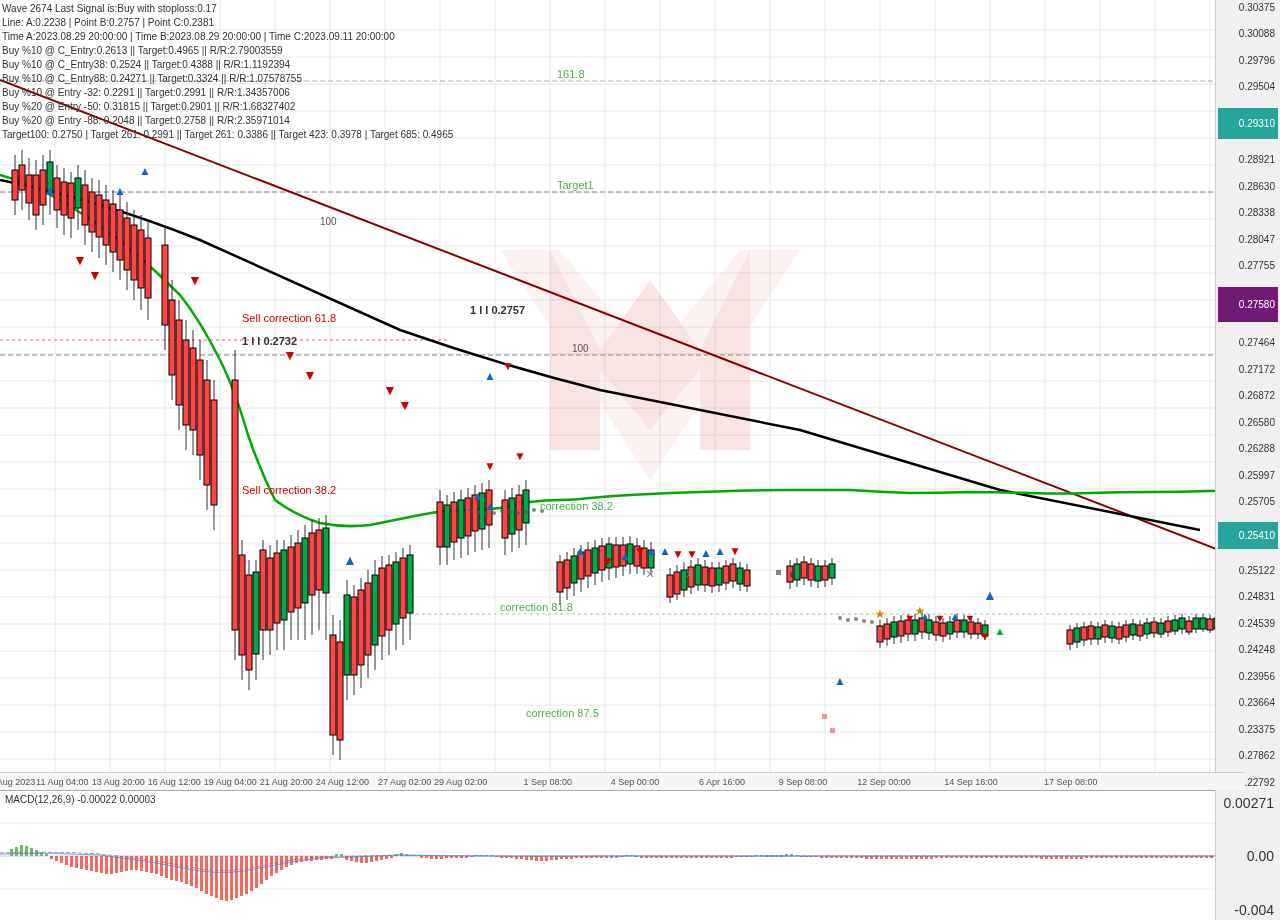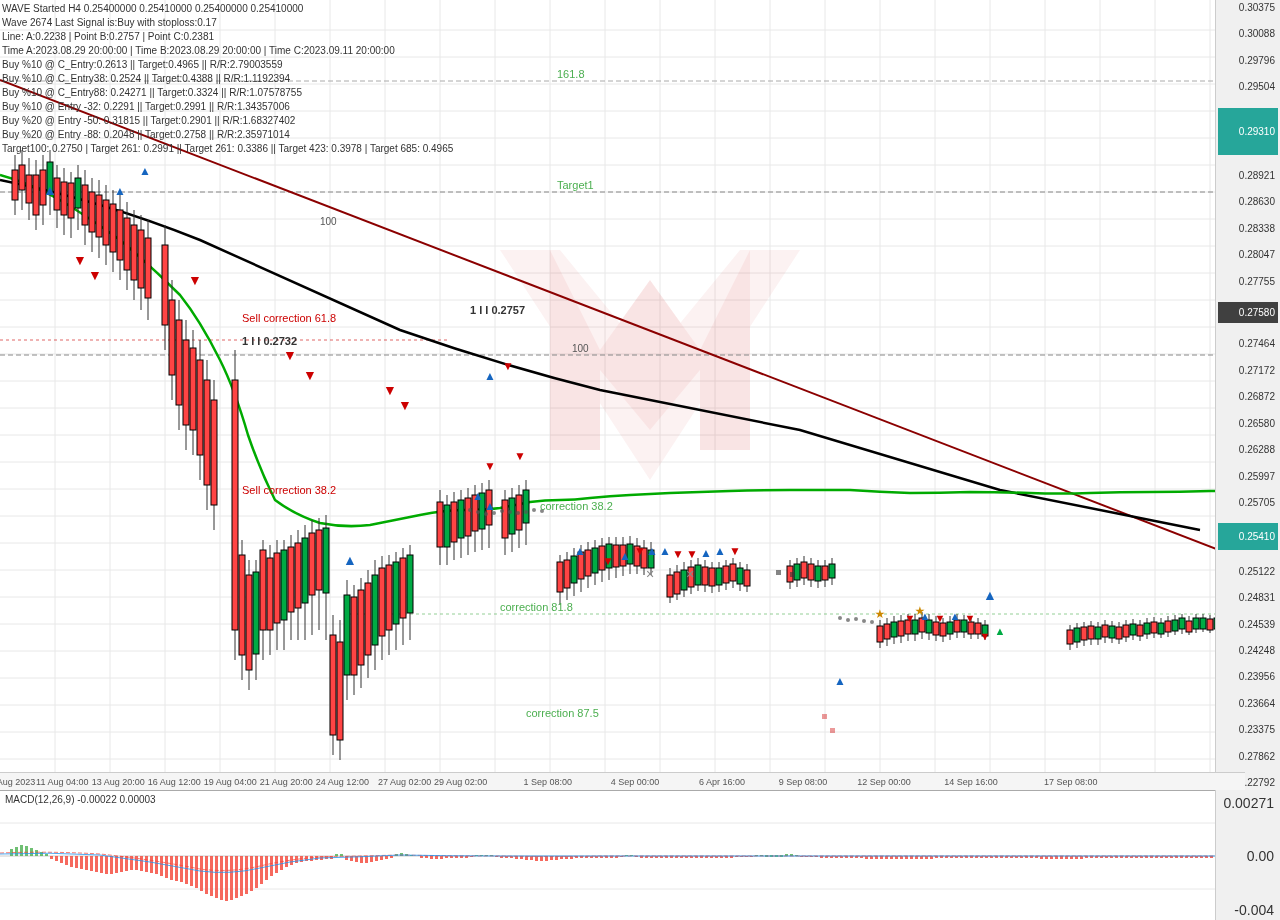--- a/index.html
+++ b/index.html
@@ -39,27 +39,27 @@
     .price-label {
       font-size: 10px;
       color: #333;
       text-align: right;
       padding-right: 3px;
     }
 
     .price-label.highlighted {
       background: #26a69a;
       color: white;
-      padding: 18px 3px;
+      padding: 10px 3px;
     }
 
     .price-label.highlighted2 {
-      background: #404040;
+      background: #701a75;
       color: white;
-      padding: 5px 3px;
+      padding: 12px 3px;
     }
 
     #macd-panel {
       position: absolute;
       bottom: 0;
       left: 0;
       width: 1245px;
       height: 130px;
       background: #ffffff;
       border-top: 1px solid #aaa;
@@ -726,21 +726,20 @@
 
       <text x="540" y="510" fill="#4CAF50" font-size="11">correction 38.2</text>
 
       <text x="500" y="611" fill="#4CAF50" font-size="11">correction 81.8</text>
 
       <text x="526" y="717" fill="#4CAF50" font-size="11">correction 87.5</text>
 
     </svg>
 
     <div id="info-overlay">
-      <div class="info-line">WAVE Started H4  0.25400000  0.25410000  0.25400000  0.25410000</div>
       <div class="info-line">Wave 2674  Last Signal is:Buy with stoploss:0.17</div>
       <div class="info-line">Line: A:0.2238 | Point B:0.2757 | Point C:0.2381</div>
       <div class="info-line">Time A:2023.08.29 20:00:00 | Time B:2023.08.29 20:00:00 | Time C:2023.09.11 20:00:00</div>
       <div class="info-line">Buy %10 @ C_Entry:0.2613 || Target:0.4965 || R/R:2.79003559</div>
       <div class="info-line">Buy %10 @ C_Entry38: 0.2524 || Target:0.4388 || R/R:1.1192394</div>
       <div class="info-line">Buy %10 @ C_Entry88: 0.24271 || Target:0.3324 || R/R:1.07578755</div>
       <div class="info-line">Buy %10 @ Entry -32: 0.2291 || Target:0.2991 || R/R:1.34357006</div>
       <div class="info-line">Buy %20 @ Entry -50: 0.31815 || Target:0.2901 || R/R:1.68327402</div>
       <div class="info-line">Buy %20 @ Entry -88: 0.2048 || Target:0.2758 || R/R:2.35971014</div>
       <div class="info-line">Target100: 0.2750 | Target 261: 0.2991 || Target 261: 0.3386 || Target 423: 0.3978 | Target 685: 0.4965</div>

